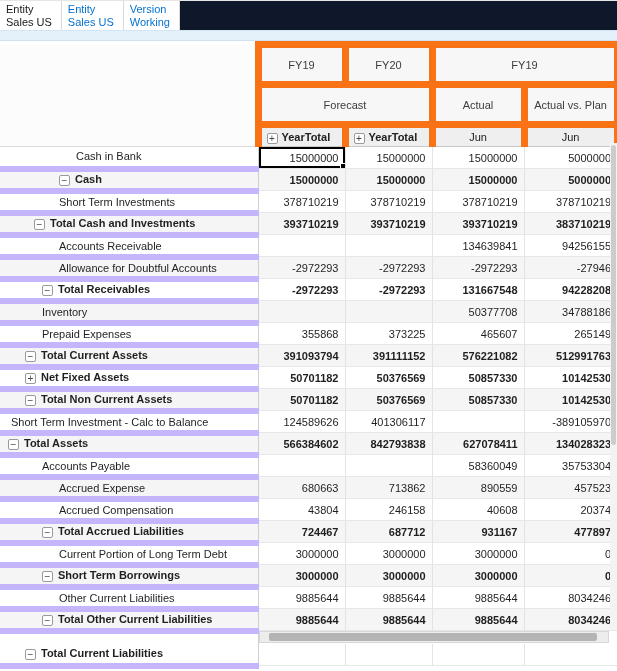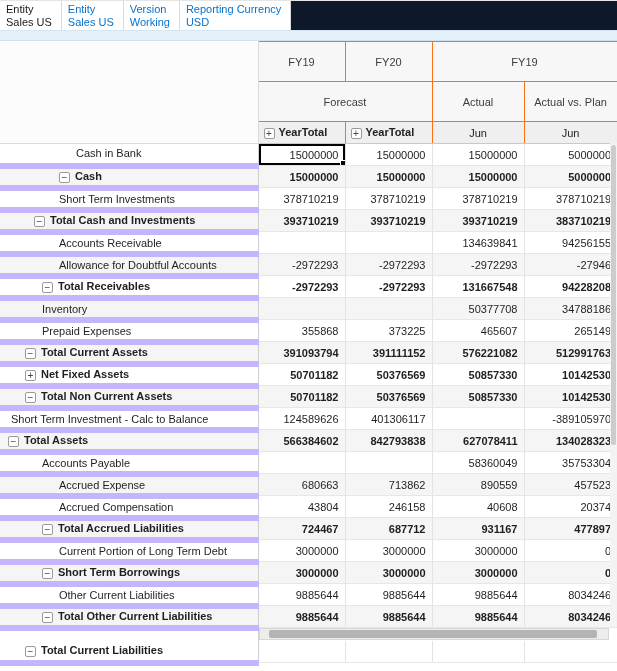--- a/index.html
+++ b/index.html
@@ -22,21 +22,21 @@
   }
   .pov-tab .pov-dim, .pov-tab .pov-member { color: #0572ce; }
   .pov-tab.active .pov-dim, .pov-tab.active .pov-member { color: #1a1a1a; }
   .pov-strip { height: 11px; background: #e4f0fa; border-top: 1px solid #d3e5f3; border-bottom: 1px solid #cfe0ee; }
 
   
   table.grid { border-collapse: collapse; table-layout: fixed; width: 617px; }
   .grid th, .grid td { overflow: hidden; white-space: nowrap; }
 
   thead th {
-    background: #f7f7f7; border: 1px solid #f97316;
+    background: #f7f7f7; border: 7px solid #f97316;
     font-weight: normal; color: #3c3c3c; text-align: center; vertical-align: middle;
   }
   tr.h1 th { height: 40px; }
   tr.h2 th { height: 40px; }
   tr.h3 th { height: 22px; background: #efefef; border-bottom: 1px solid #c9c9c9; }
   tr.h3 th.p-left { text-align: left; padding-left: 5px; font-weight: bold; color:#222; }
   tr.h3 th.p-center { font-weight: normal; color:#222; }
   th.corner { background: #fcfcfc; border: 1px solid #dadada; border-top: none; border-left: none; }
 
   tbody tr { height: 22px; }
@@ -98,24 +98,20 @@
         <div class="pov-dim">Entity</div>
         <div class="pov-member">Sales US</div>
       </div>
       <div class="pov-tab">
         <div class="pov-dim">Entity</div>
         <div class="pov-member">Sales US</div>
       </div>
       <div class="pov-tab">
         <div class="pov-dim">Version</div>
         <div class="pov-member">Working</div>
-      </div>
-      <div class="pov-tab">
-        <div class="pov-dim">Reporting Currency</div>
-        <div class="pov-member">USD</div>
       </div>
     </div>
   <div class="pov-strip"></div>
 
   <table class="grid">
     <colgroup>
       <col style="width:258px">
       <col style="width:87px">
       <col style="width:87px">
       <col style="width:92px">

